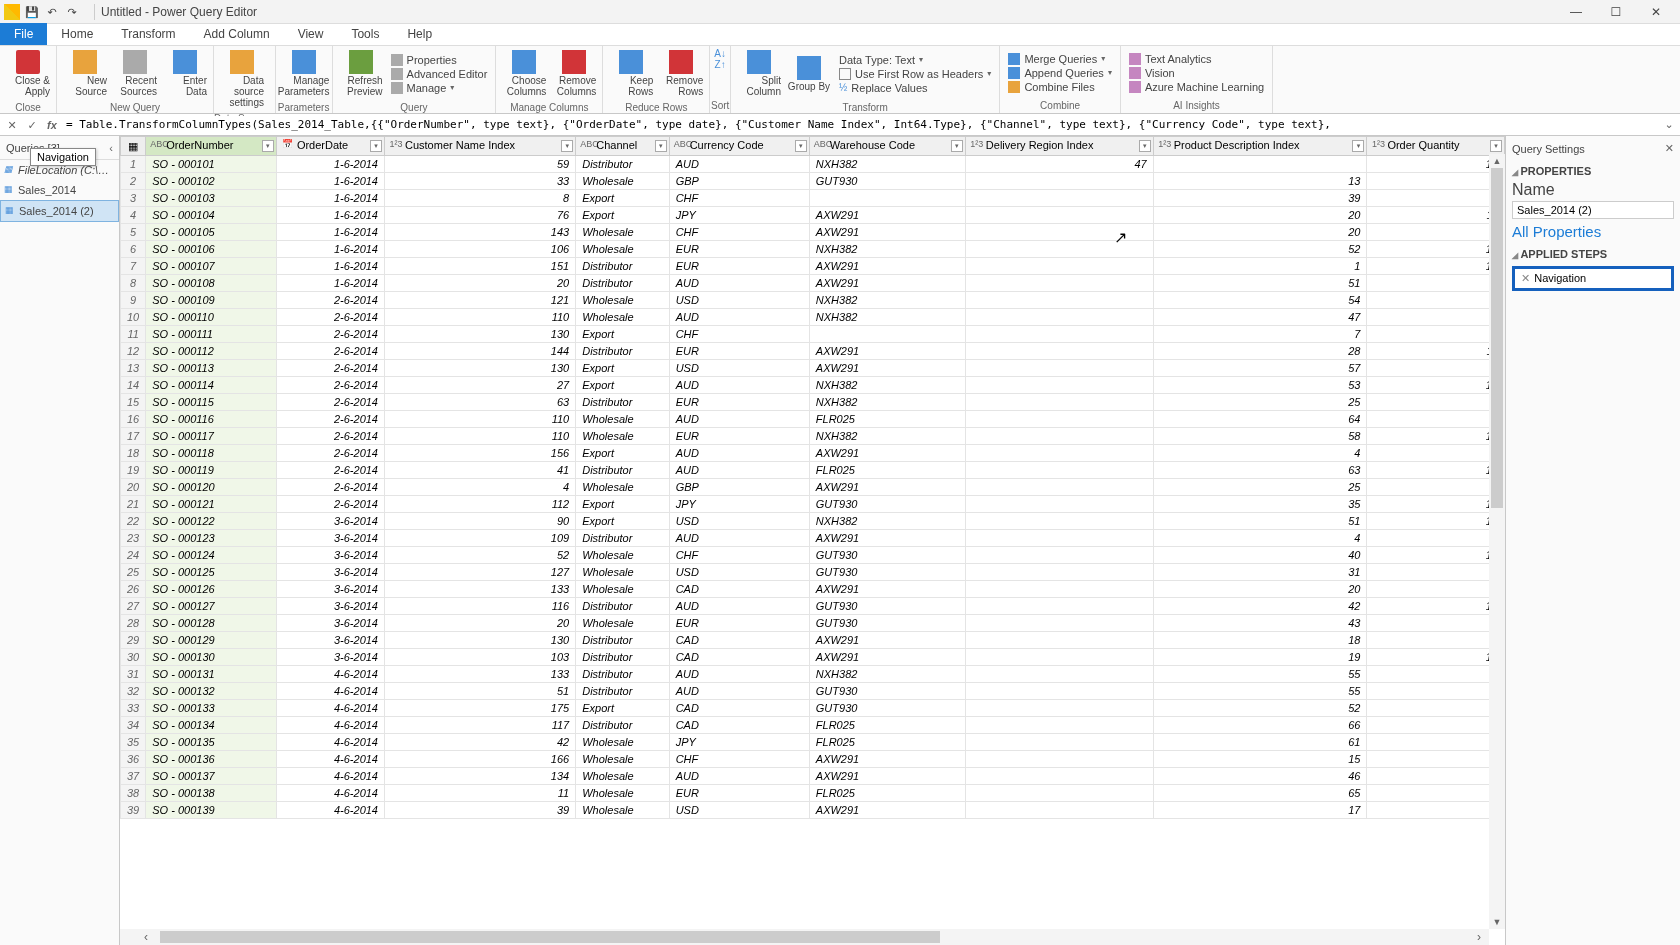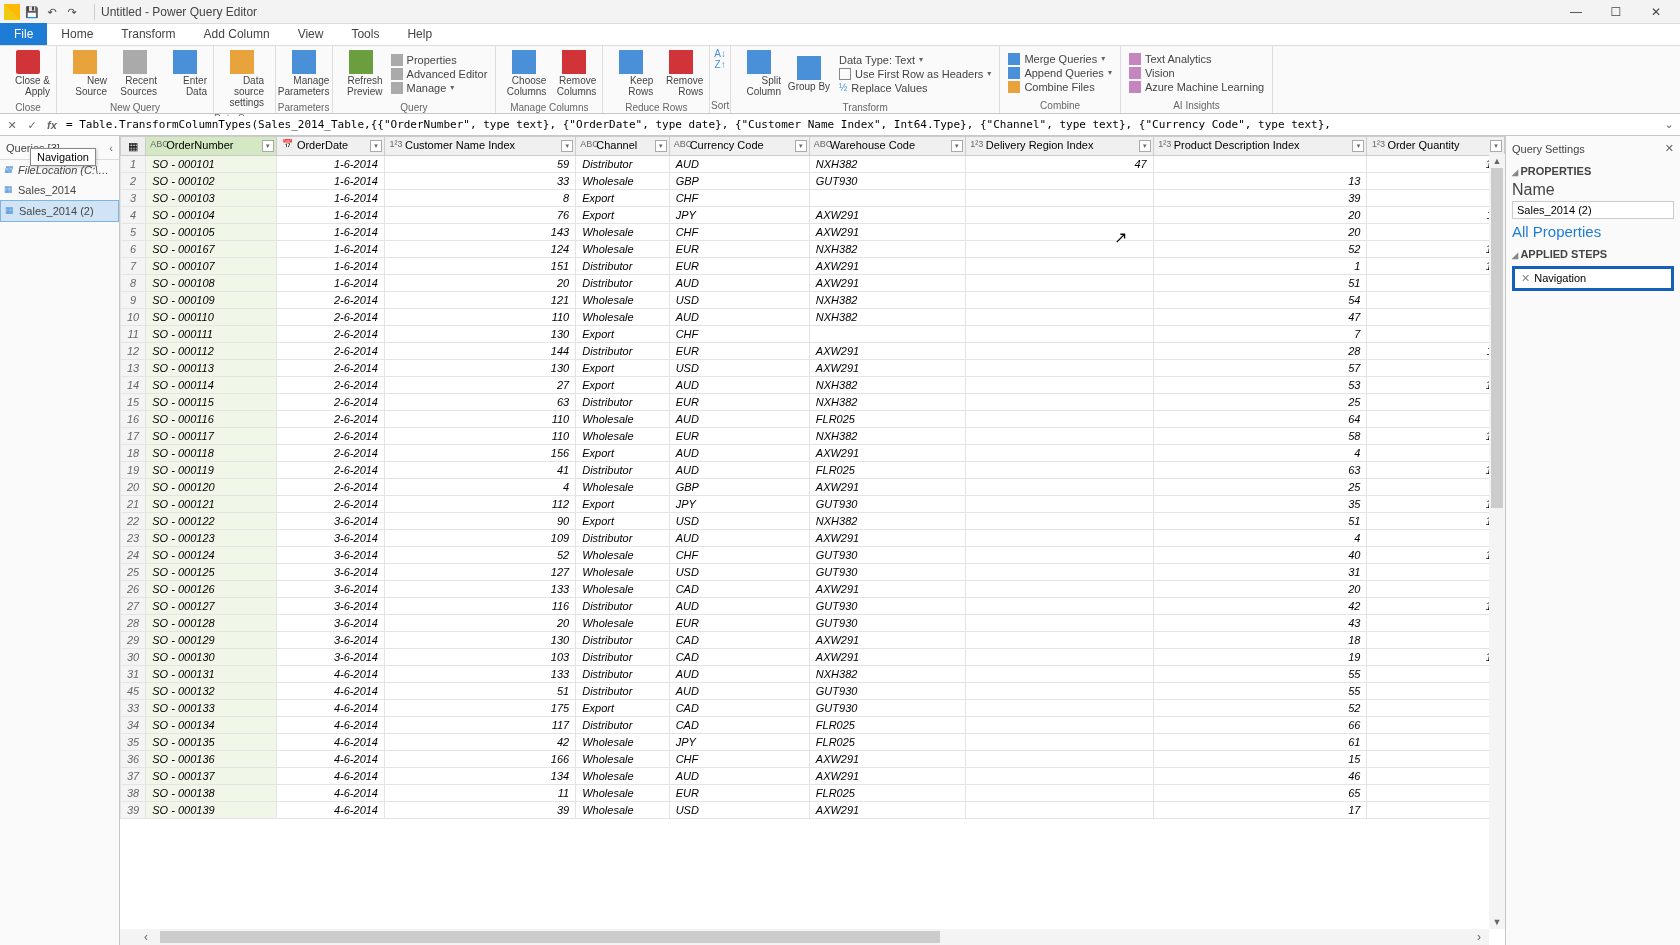--- a/index.html
+++ b/index.html
@@ -404,23 +404,23 @@
             <td class="num">143</td>
             <td class="txt">Wholesale</td>
             <td class="txt">CHF</td>
             <td class="txt">AXW291</td>
             <td class="num"></td>
             <td class="num">20</td>
             <td class="num">7</td>
           </tr>
           <tr>
             <td class="rownum">6</td>
-            <td class="txt selcol">SO - 000167</td>
+            <td class="txt selcol">SO - 000106</td>
             <td class="date">1-6-2014</td>
-            <td class="num">124</td>
+            <td class="num">106</td>
             <td class="txt">Wholesale</td>
             <td class="txt">EUR</td>
             <td class="txt">NXH382</td>
             <td class="num"></td>
             <td class="num">52</td>
             <td class="num">13</td>
           </tr>
           <tr>
             <td class="rownum">7</td>
             <td class="txt selcol">SO - 000107</td>
@@ -715,21 +715,21 @@
             <td class="date">4-6-2014</td>
             <td class="num">133</td>
             <td class="txt">Distributor</td>
             <td class="txt">AUD</td>
             <td class="txt">NXH382</td>
             <td class="num"></td>
             <td class="num">55</td>
             <td class="num">4</td>
           </tr>
           <tr>
-            <td class="rownum">45</td>
+            <td class="rownum">32</td>
             <td class="txt selcol">SO - 000132</td>
             <td class="date">4-6-2014</td>
             <td class="num">51</td>
             <td class="txt">Distributor</td>
             <td class="txt">AUD</td>
             <td class="txt">GUT930</td>
             <td class="num"></td>
             <td class="num">55</td>
             <td class="num">6</td>
           </tr>

